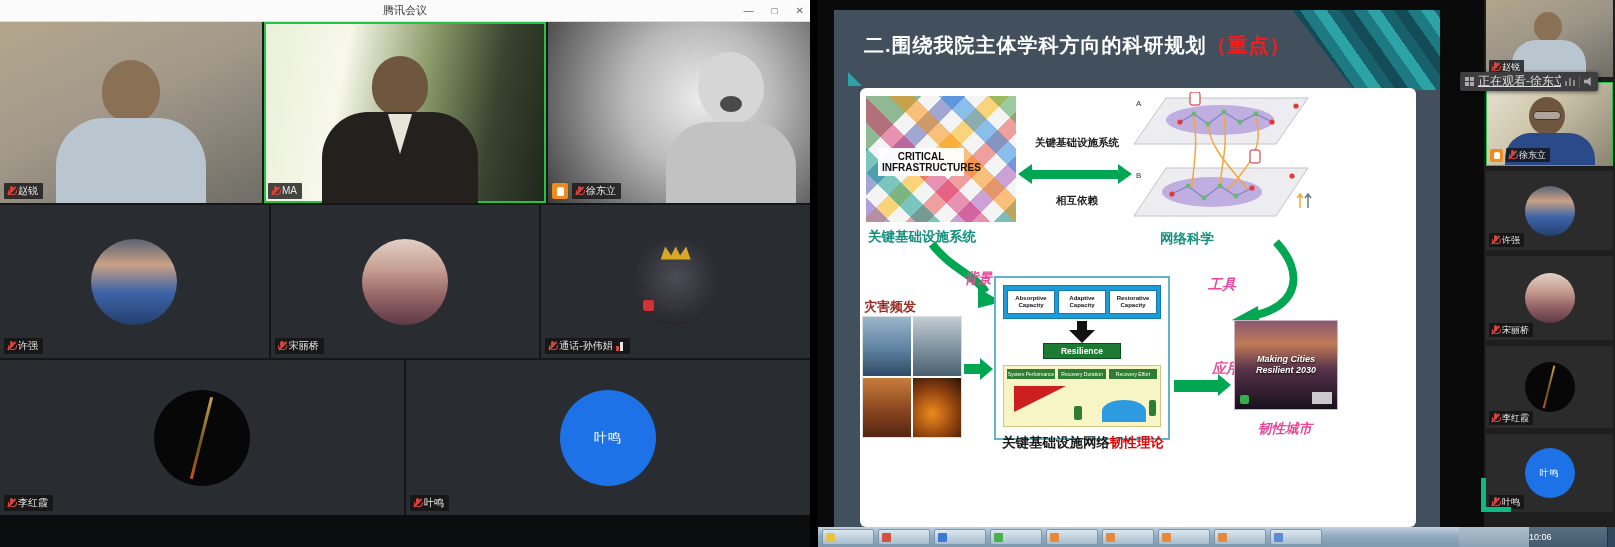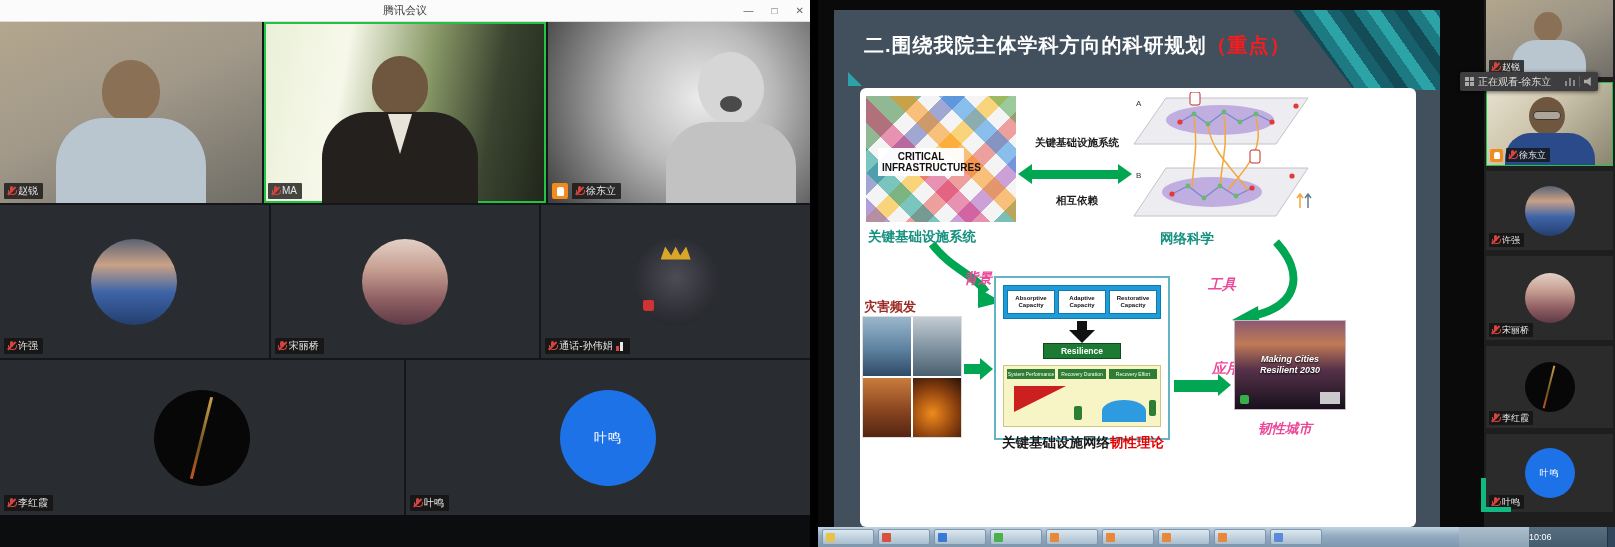--- a/index.html
+++ b/index.html
@@ -138,21 +138,21 @@
              font-weight:bold; font-size:8.5px; text-align:center; padding:2px 0; }
   .fw .band-yellow { position:relative; margin:6px 7px 0 7px; height:62px; background:#f7f4c5; border:1px solid #cfc680; }
   .fw .ybars { display:flex; gap:3px; padding:3px; }
   .fw .ybar { flex:1; background:#2e7d32; color:#fff; font-size:5px; line-height:6px; text-align:center; padding:2px 0; }
   .fw .tri-red { position:absolute; left:10px; top:20px; width:0; height:0;
                  border-top:26px solid #cc1f1f; border-right:52px solid transparent; }
   .fw .mound { position:absolute; right:14px; bottom:4px; width:44px; height:22px; background:#2e9ae0; border-radius:50% 50% 0 0; }
   .fw .gmark1 { position:absolute; left:70px; bottom:6px; width:8px; height:14px; background:#2e7d32; border-radius:2px; }
   .fw .gmark2 { position:absolute; right:4px; bottom:10px; width:7px; height:16px; background:#2e7d32; border-radius:2px; }
 
-  .poster { position:absolute; left:374px; top:232px; width:112px; height:90px; border:1px solid #c9b8c2;
+  .poster { position:absolute; left:374px; top:232px; width:104px; height:90px; border:1px solid #c9b8c2;
             background:linear-gradient(180deg,#8a5a72 0%,#c07a56 26%,#57324a 55%,#17101c 100%);
             display:flex; align-items:center; justify-content:center; }
   .poster .ptitle { color:#fff; font-style:italic; font-weight:bold; font-size:9px; text-align:center;
                     width:90px; line-height:11px; text-shadow:0 1px 2px #000; }
   .poster::before { content:""; position:absolute; right:5px; bottom:5px; width:20px; height:12px; background:#e9e9e9; opacity:.85; }
   .poster::after { content:""; position:absolute; left:5px; bottom:5px; width:9px; height:9px; background:#35b04a; border-radius:2px; }
 
   .theory { position:absolute; left:134px; top:346px; width:178px; text-align:center; font-weight:bold;
             font-size:13.5px; white-space:nowrap; }
   .theory .b { color:#1a1a1a; } .theory .r { color:#e80000; }
@@ -184,21 +184,21 @@
   .tcam2 { background:linear-gradient(135deg,#e8e3d2 0%,#cfc7ae 40%,#8a8570 100%); }
   .tcam2 .head { position:absolute; left:42px; top:14px; width:36px; height:38px; background:#6e563f; border-radius:50%; }
   .tcam2 .glass { position:absolute; left:46px; top:28px; width:28px; height:9px; background:rgba(230,230,230,.55); border:1px solid #3a3a3a; border-radius:4px; }
   .tcam2 .body { position:absolute; left:18px; top:50px; width:90px; height:36px; background:#2a4a8a; border-radius:26px 26px 0 0; }
   .tav { position:absolute; left:50%; top:50%; transform:translate(-50%,-50%); width:50px; height:50px; border-radius:50%; overflow:hidden; }
   .tav.av-li::after { left:23px; top:3px; width:2px; height:44px; }
 
   .share-banner { position:absolute; left:642px; top:72px; width:138px; height:19px; background:#3e3e40;
                   border-radius:2px; box-shadow:0 1px 4px rgba(0,0,0,.6); display:flex; align-items:center;
                   gap:4px; padding:0 5px; z-index:20; }
-  .share-banner .btxt { color:#ddd; font-size:10px; white-space:nowrap; overflow:hidden; }
+  .share-banner .btxt { color:#ddd; font-size:12px; white-space:nowrap; overflow:hidden;text-decoration:underline; }
   .ic-grid { width:9px; height:9px; flex:none;
              background:linear-gradient(#aaa,#aaa) 0 0/4px 4px no-repeat, linear-gradient(#aaa,#aaa) 5px 0/4px 4px no-repeat,
                         linear-gradient(#aaa,#aaa) 0 5px/4px 4px no-repeat, linear-gradient(#aaa,#aaa) 5px 5px/4px 4px no-repeat; }
   .ic-eq { width:10px; height:9px; flex:none; margin-left:auto;
            background:linear-gradient(#8a8a8a,#8a8a8a) 0 4px/2px 5px no-repeat,
                       linear-gradient(#8a8a8a,#8a8a8a) 4px 1px/2px 8px no-repeat,
                       linear-gradient(#8a8a8a,#8a8a8a) 8px 3px/2px 6px no-repeat; }
   .bdiv { width:1px; height:11px; background:#5c5c5c; flex:none; }
   .ic-spk { width:9px; height:9px; flex:none; background:#aaa; clip-path:polygon(0 30%,35% 30%,75% 0,75% 100%,35% 70%,0 70%); }
 

